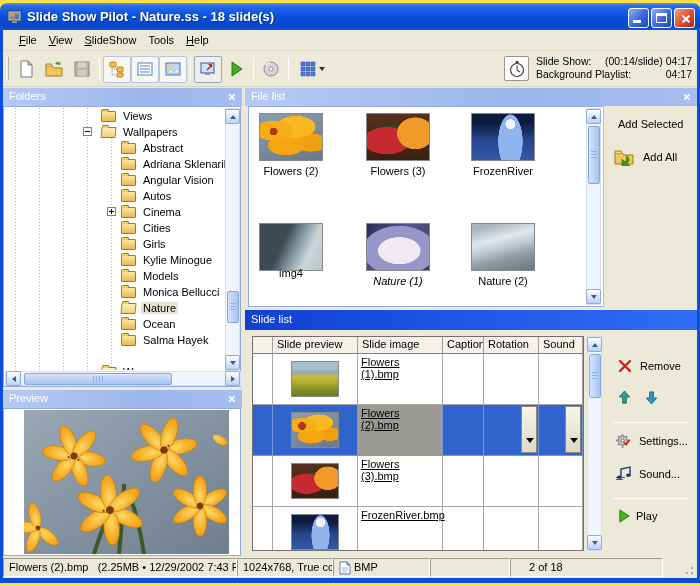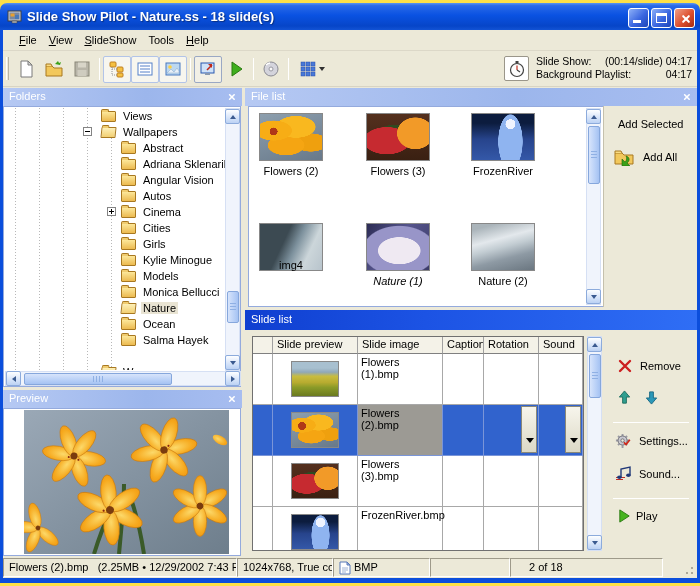--- a/index.html
+++ b/index.html
@@ -95,21 +95,21 @@
   .th-f1{background:linear-gradient(#a8c0d0 18%,#90a8b8 30%,#c8bc40 42%,#b8ac30 60%,#8a9a28 75%,#6a7a20);}
 
   
   .phead.active{height:20px;line-height:19px;background:linear-gradient(90deg,#0f3fd0,#1c53e4 40%,#2f6ef5);}
   .slwrap{position:absolute;left:7px;top:26px;width:332px;height:215px;border:1px solid #707070;background:#fff;overflow:hidden;}
   .shdr{position:absolute;left:0;top:0;height:17px;display:flex;width:372px;background:#f4f2e8;}
   .shc{border-right:1px solid #a0a0a0;border-bottom:1px solid #808080;font-size:11px;padding:1px 0 0 4px;color:#000;white-space:nowrap;overflow:hidden;}
   .srow{position:absolute;left:0;height:51px;display:flex;width:330px;background:#fff;}
   .cell{border-right:1px solid #a8a8a8;border-bottom:1px solid #a8a8a8;position:relative;}
   .w0{width:20px;flex:none;} .w1{width:85px;flex:none;} .w2{width:85px;flex:none;} .w3{width:41px;flex:none;} .w4{width:55px;flex:none;} .w5{width:44px;flex:none;}
-  .namecell{font-size:11px;padding:2px 3px;color:#000;}
+  .namecell{font-size:11px;padding:2px 3px;color:#000;text-decoration:underline;}
   .srow .thumb{width:48px;height:36px;margin:7px auto 0;display:block;}
   .srow.sel{background:#3163cd;}
   .srow.sel .cell{border-color:#7a95d8;}
   .srow.sel .namecell{background:#9c9a94;}
   .combo{position:absolute;top:1px;bottom:2px;right:1px;width:16px;background:linear-gradient(#f7f5ec,#dcd9c6);border:1px solid #8a8878;}
   .combo .dtri{position:absolute;left:4px;bottom:9px;width:0;height:0;border-left:4px solid transparent;border-right:4px solid transparent;border-top:5px solid #000;}
 
   
   .sidepanel{position:absolute;background:#ece9d8;border-left:1px solid #c4c0ac;}
   .act{position:absolute;display:flex;align-items:center;gap:7px;font-size:11px;color:#000;}
@@ -509,21 +509,21 @@
             </span>
       </div>
       <div class="pbody" style="left:3px;top:18px;width:410px;height:201px;">
         <div class="thumb th-f2" style="position:absolute;left:10px;top:6px;width:64px;height:48px;"></div>
         <div class="tile-lab" style="left:-10px;top:58px;">Flowers (2)</div>
         <div class="thumb th-f3" style="position:absolute;left:117px;top:6px;width:64px;height:48px;"></div>
         <div class="tile-lab" style="left:97px;top:58px;">Flowers (3)</div>
         <div class="thumb th-fr" style="position:absolute;left:222px;top:6px;width:64px;height:48px;"></div>
         <div class="tile-lab" style="left:202px;top:58px;">FrozenRiver</div>
         <div class="thumb th-img4" style="position:absolute;left:10px;top:116px;width:64px;height:48px;"></div>
-        <div class="tile-lab" style="left:-10px;top:152px;">img4</div>
+        <div class="tile-lab" style="left:-10px;top:160px;">img4</div>
         <div class="thumb th-n1" style="position:absolute;left:117px;top:116px;width:64px;height:48px;"></div>
         <div class="tile-lab" style="left:97px;top:168px;font-style:italic;">Nature (1)</div>
         <div class="thumb th-n2" style="position:absolute;left:222px;top:116px;width:64px;height:48px;"></div>
         <div class="tile-lab" style="left:202px;top:168px;">Nature (2)</div>
         <div class="sb-v" style="left:337px;top:1px;height:197px;">
           <div class="sbtn" style="left:-1px;top:0;">
                 <span class="tri up"></span>
               </div>
           <div class="sbtn" style="left:-1px;bottom:0;">
                 <span class="tri dn"></span>

